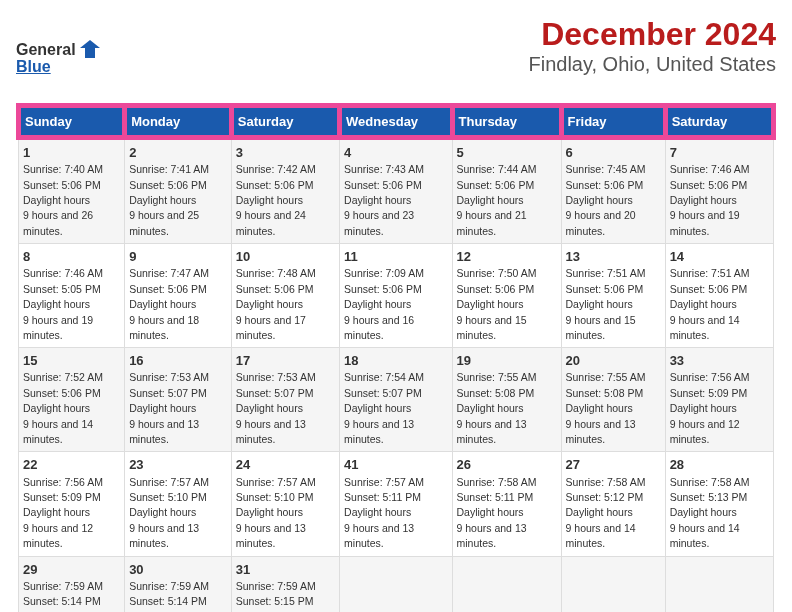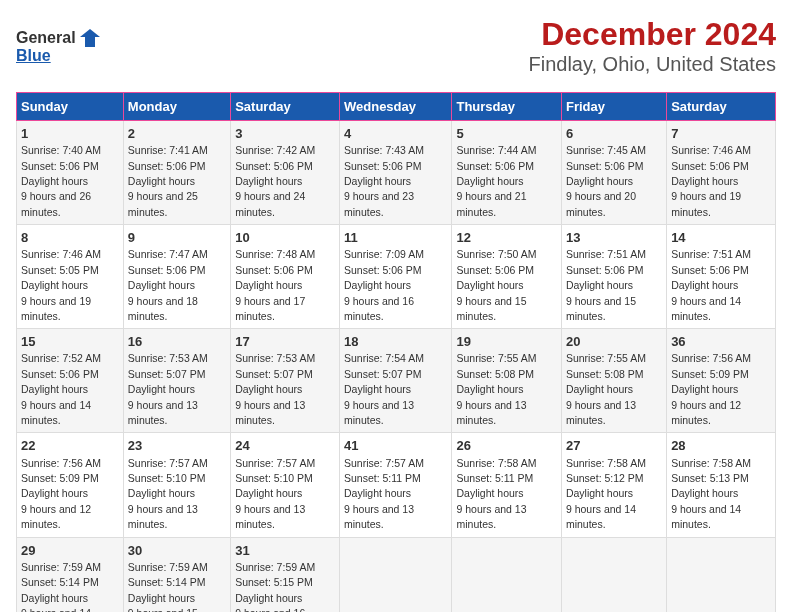--- a/index.html
+++ b/index.html
@@ -6,22 +6,22 @@
     body {
       font-family: Arial, sans-serif;
       background: #fff;
       width: 792px;
       min-height: 612px;
       padding: 16px;
     }
     .header {
       display: flex;
       justify-content: space-between;
-      align-items: center;
-      margin-bottom: 16px;
+      align-items: flex-end;
+      margin-bottom: 27px;
     }
     .logo {
       display: flex;
       align-items: center;
       gap: 4px;
     }
     .title-block {
       text-align: right;
     }
     .main-title {
@@ -40,21 +40,21 @@
     }
     thead tr {
       background: #1a5aad;
       color: #fff;
     }
     thead th {
       padding: 6px 4px;
       text-align: left;
       font-size: 13px;
       font-weight: bold;
-      border: 1px solid #ec4899;
+      border: 5px solid #ec4899;
     }
     tbody tr {
       background: #fff;
     }
     tbody tr:nth-child(odd) {
       background: #f5f5f5;
     }
     tbody td {
       padding: 4px 4px;
       vertical-align: top;
@@ -225,21 +225,21 @@
         <span class="day-info">Sunset: 5:08 PM</span><br>
         <span class="day-info">Daylight hours<br>9 hours and 13 minutes.</span>
       </td>
         <td>
         <span class="day-num">20</span>
         <span class="day-info">Sunrise: 7:55 AM</span><br>
         <span class="day-info">Sunset: 5:08 PM</span><br>
         <span class="day-info">Daylight hours<br>9 hours and 13 minutes.</span>
       </td>
         <td>
-        <span class="day-num">36</span>
+        <span class="day-num">33</span>
         <span class="day-info">Sunrise: 7:56 AM</span><br>
         <span class="day-info">Sunset: 5:09 PM</span><br>
         <span class="day-info">Daylight hours<br>9 hours and 12 minutes.</span>
       </td>
       </tr>
       <tr>
         <td>
         <span class="day-num">22</span>
         <span class="day-info">Sunrise: 7:56 AM</span><br>
         <span class="day-info">Sunset: 5:09 PM</span><br>

